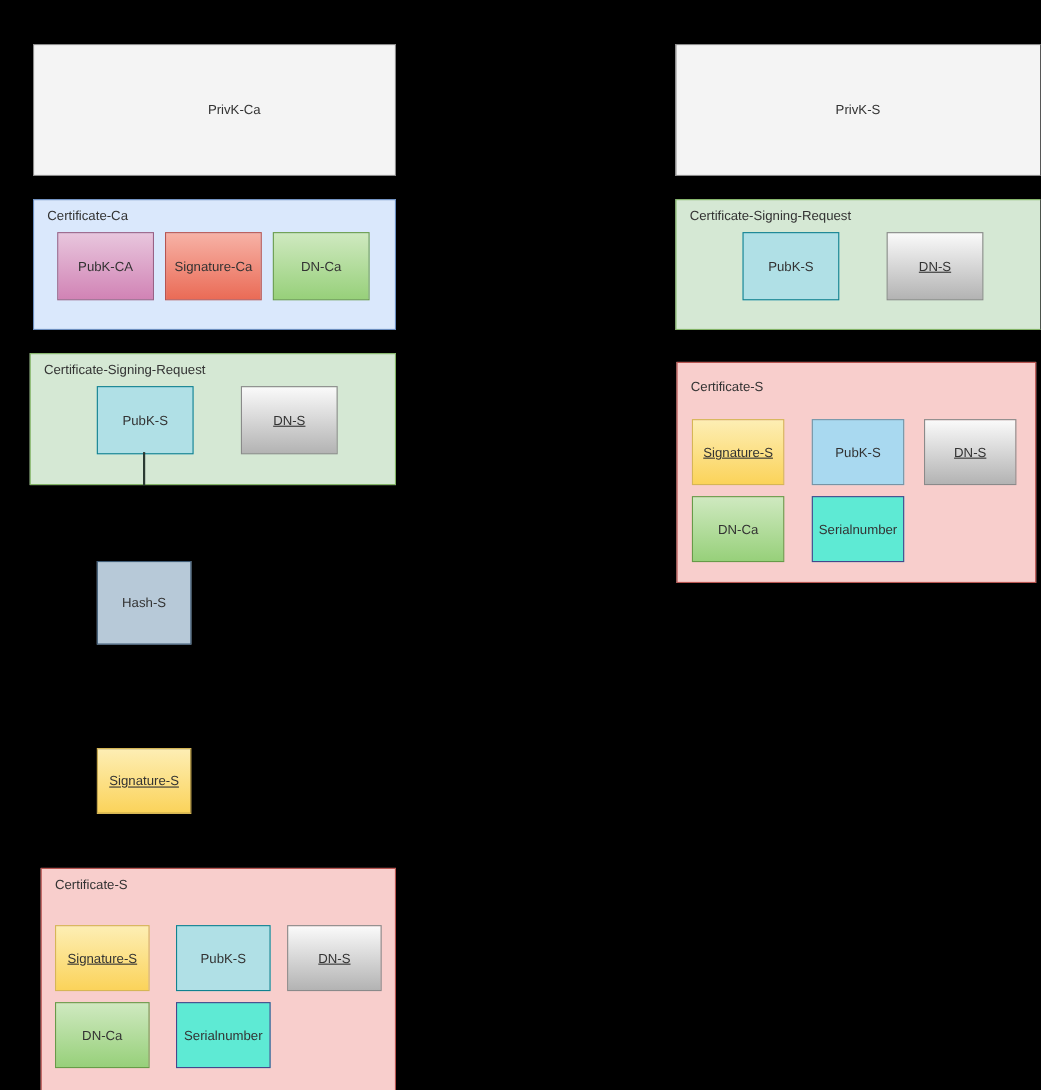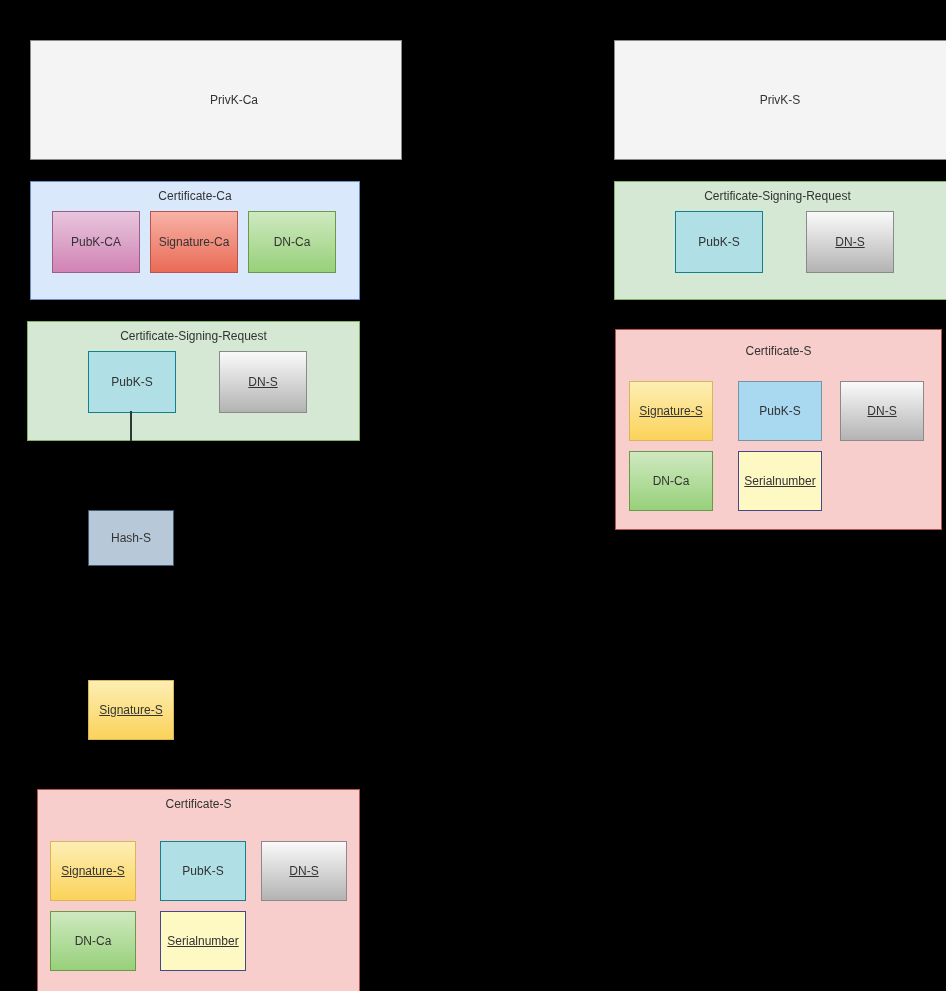--- a/index.html
+++ b/index.html
@@ -28,24 +28,24 @@
     color: #333333;
     line-height: 1.2;
   }
 
   
   .group > .group-title {
     position: absolute;
     top: 7px;
     left: 0;
     right: 0;
-    text-align: center;
     font-size: 12px;
     color: #333333;
     white-space: nowrap;
+    padding-left: 12px;
   }
 
   
   .leaf {
     display: flex;
     align-items: center;
     justify-content: center;
     text-align: center;
   }
   .leaf > span {
@@ -67,28 +67,28 @@
   .fill-certs   { background: #f8cecc; border-color: #b85450; }
 
   .fill-pubkca    { background: linear-gradient(to bottom,#e8c6dd 0%,#d183b5 100%); border-color: #996185; }
   .fill-signature { background: linear-gradient(to bottom,#f7b2a6 0%,#ea6b56 100%); border-color: #b85450; }
   .fill-dnca      { background: linear-gradient(to bottom,#cfe9c0 0%,#97d07a 100%); border-color: #679b48; }
   .fill-pubks     { background: #b0e0e6; border-color: #11818f; }
   .fill-pubks-alt { background: #a9d9f0; border-color: #7794a5; }
   .fill-dns       { background: linear-gradient(to bottom,#fafafa 0%,#b3b3b3 100%); border-color: #8a8a8a; text-decoration: underline; }
   .fill-hash      { background: #b7c9d8; border-color: #3f5b75; }
   .fill-sigs      { background: linear-gradient(to bottom,#fdeeb4 0%,#fbd35a 100%); border-color: #d6b656; text-decoration: underline; }
-  .fill-serial    { background: #fef9c3; border-color: #46468c; text-decoration: underline; }
+  .fill-serial    { background: #5eead4; border-color: #46468c; }
 </style>
 </head>
 <body>
 
 <div id="canvas">
 
-  <div class="node leaf fill-privk" style="left:30px; top:40px; width:372px; height:120px;padding-left:36px;">
+  <div class="node leaf fill-privk" style="left:30px; top:40px; width:330px; height:120px;padding-left:36px;">
     <span>PrivK-Ca</span>
   </div>
 
   <div class="node group fill-certca" style="left:30px; top:181px; width:330px; height:119px;">
     <div class="group-title">Certificate-Ca</div>
 
     <div class="node leaf fill-signature" style="left:119px; top:29px; width:88px; height:62px;">
       <span>Signature-Ca</span>
     </div>
     <div class="node leaf fill-pubkca" style="left:21px; top:29px; width:88px; height:62px;">
@@ -105,21 +105,21 @@
     <div class="node leaf fill-pubks" style="left:60px; top:29px; width:88px; height:62px;">
       <span>PubK-S</span>
     </div>
     <div class="node leaf fill-dns" style="left:191px; top:29px; width:88px; height:62px;">
       <span>DN-S</span>
     </div>
   </div>
 
   <div class="connector" style="left:130px; top:411px; width:2px; height:30px;"></div>
 
-  <div class="node leaf fill-hash" style="left:88px; top:510px; width:86px; height:56px;">
+  <div class="node leaf fill-hash" style="left:88px; top:510px; width:86px; height:76px;">
     <span>Hash-S</span>
   </div>
 
   <div class="node leaf fill-sigs" style="left:88px; top:680px; width:86px; height:60px;">
     <span>Signature-S</span>
   </div>
 
   <div class="node group fill-certs" style="left:37px; top:789px; width:323px; height:210px;">
     <div class="group-title">Certificate-S</div>
 

